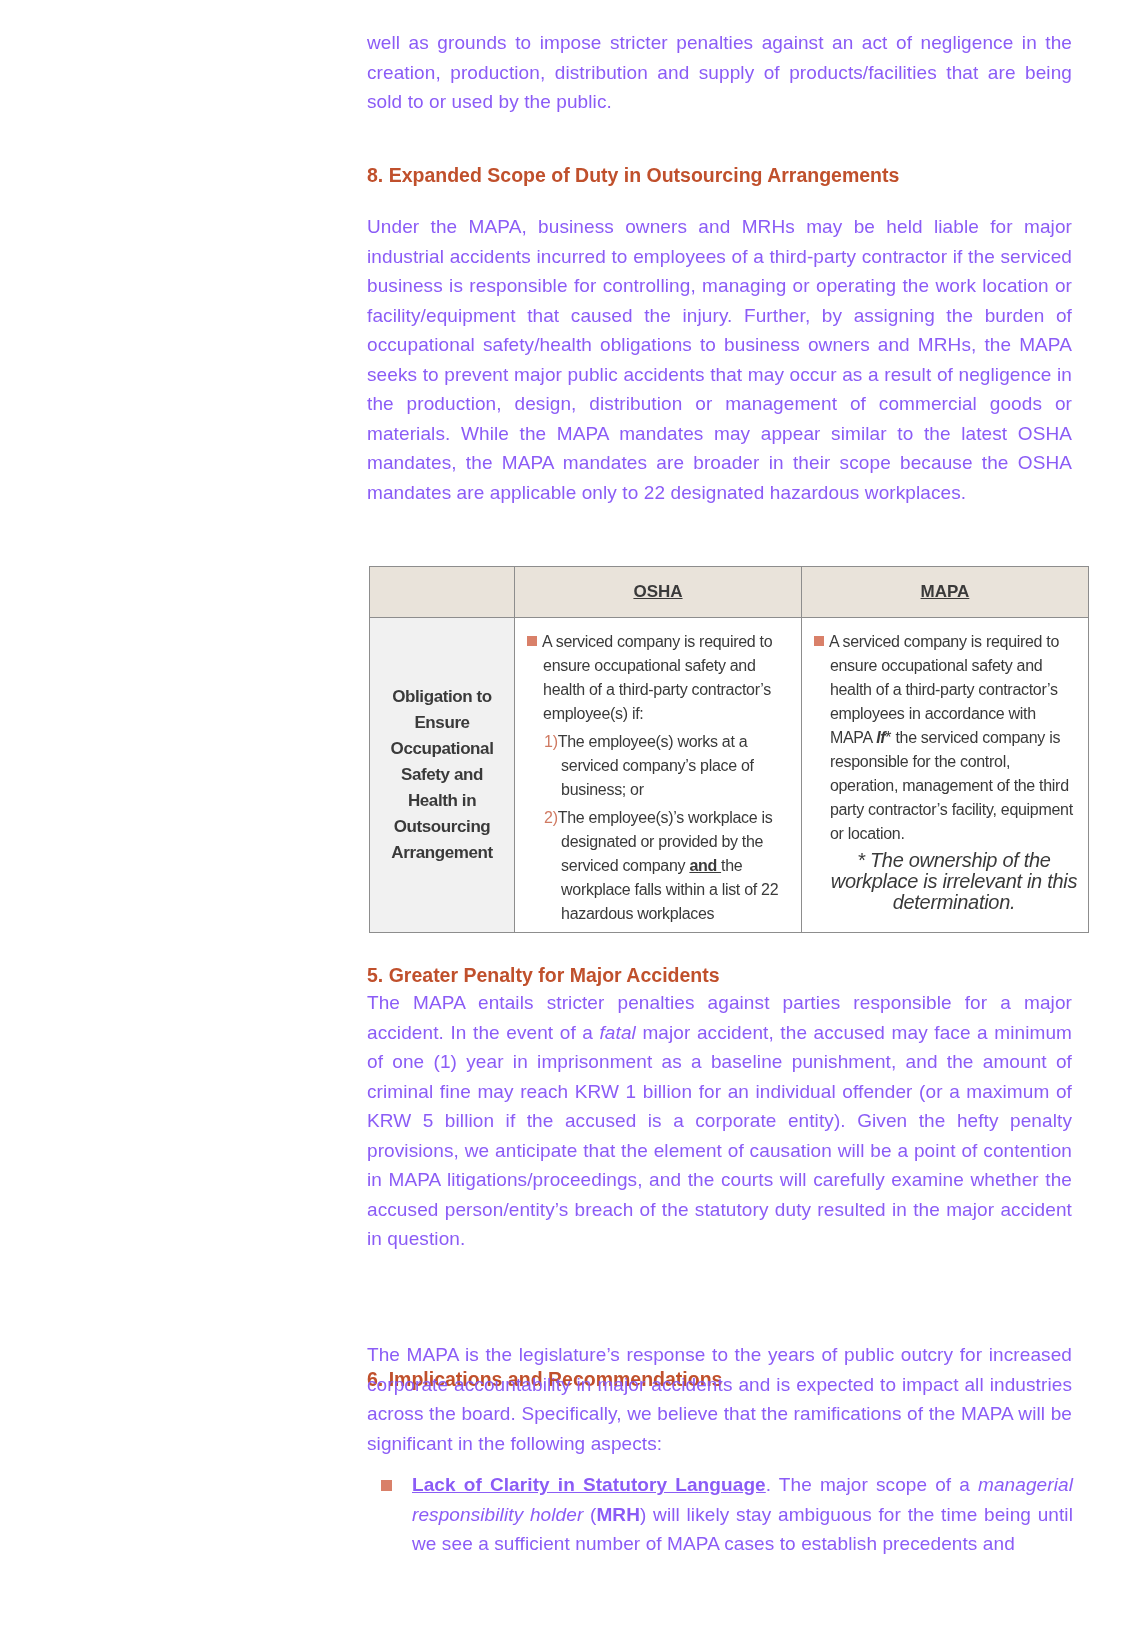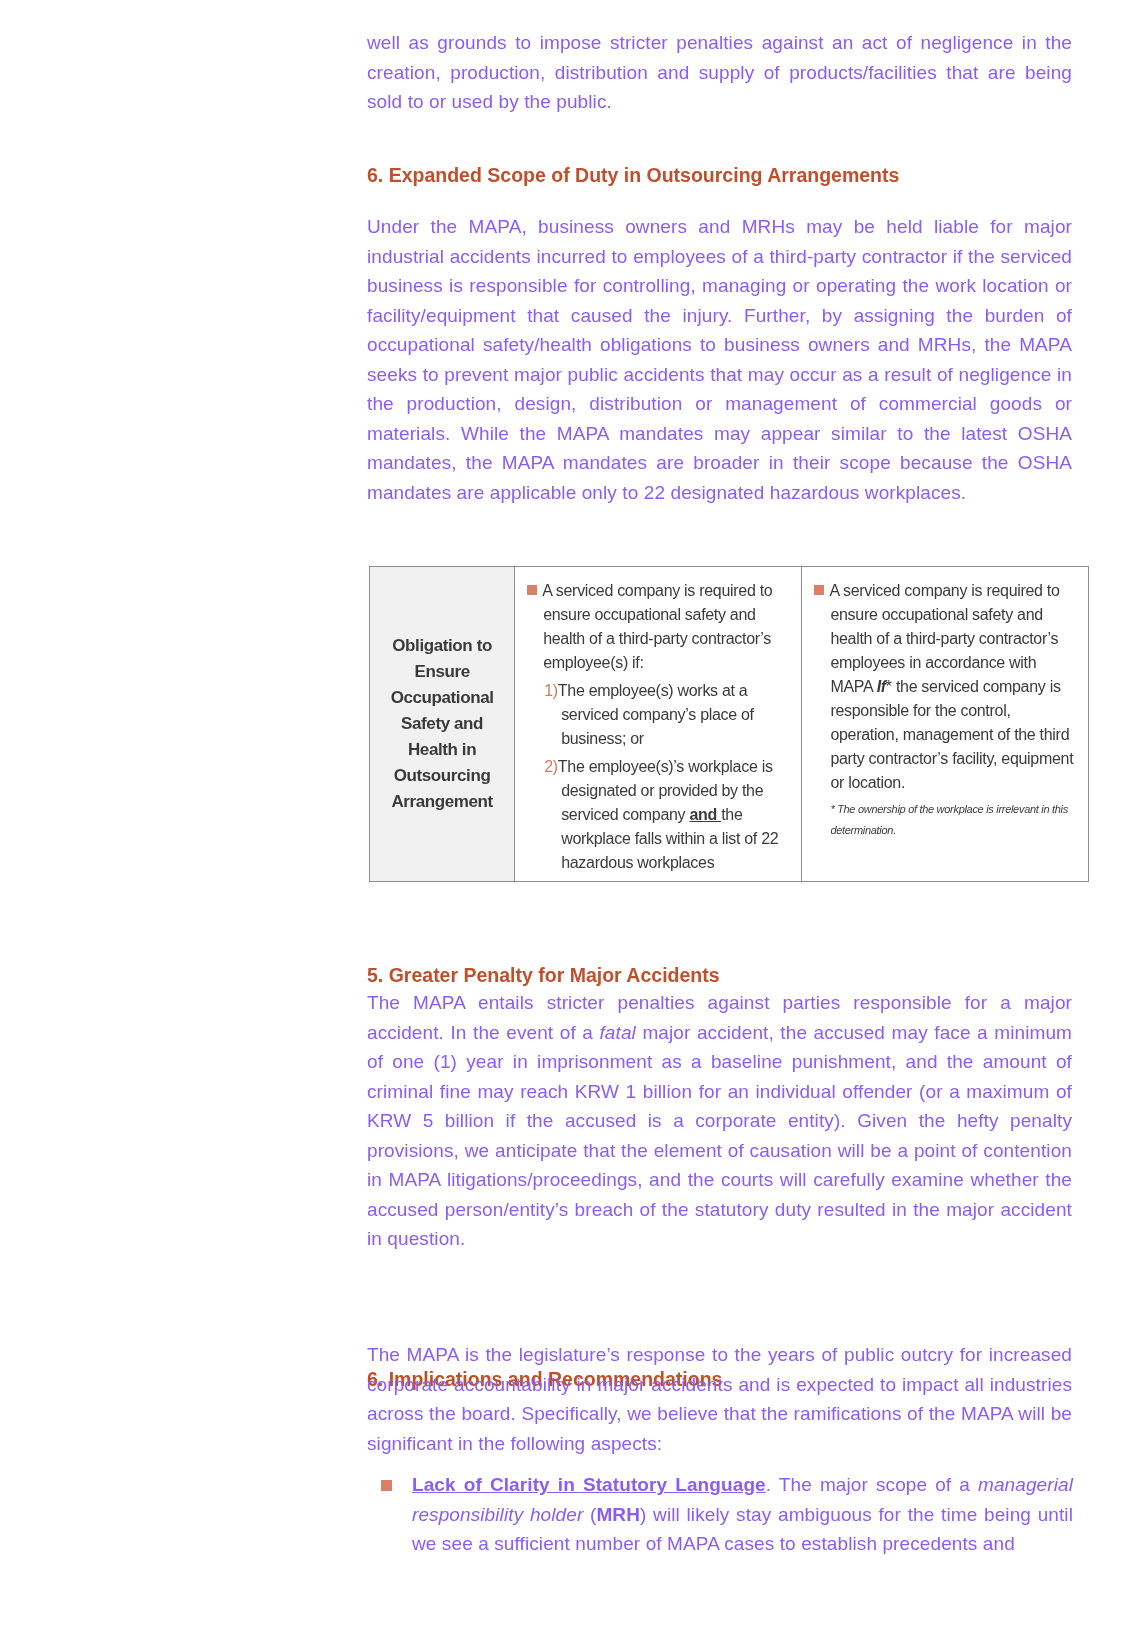--- a/index.html
+++ b/index.html
@@ -9,37 +9,42 @@
   .heading { font-size:19.5px; font-weight:bold; color:#c0502c; margin:0; }
   em { font-style:italic; }
   table.cmp { position:absolute; left:369px; top:566px; width:720px; border-collapse:collapse; font-size:16px; line-height:24px; color:#3a3a3a; }
   table.cmp td, table.cmp th { border:1.5px solid #8d8d8d; vertical-align:top; }
   table.cmp th { background:#e9e3da; height:48px; font-weight:bold; font-size:17px; text-decoration:underline; vertical-align:middle; text-align:center; color:#3a3a3a; }
   .rowlabel { background:#f1f1f1; width:133px; text-align:center; vertical-align:middle !important; font-weight:bold; font-size:17px; line-height:26px; padding:0 6px; letter-spacing:-0.4px; }
   .cell { padding:12px 10px 6px 12px; width:268px; letter-spacing:-0.3px; }
   .bullet-sq { display:inline-block; width:10px; height:10px; background:#d98069; margin-right:5px; vertical-align:1px; }
   .num { color:#d07a62; }
   .sub { padding-left:34px; text-indent:-17px; margin-top:4px; }
-  .note { font-style:italic; font-size:11px; line-height:21px; padding-left:16px; margin-top:4px; }
+  .note { font-style:italic; font-size:20px; line-height:21px; padding-left:16px; margin-top:4px;text-align:center; }
   .list-item { position:absolute; left:381px; width:692px; }
   .list-item .sq { position:absolute; left:0; top:10px; width:11px; height:11px; background:#d98069; }
   .list-item .para { margin-left:31px; }
   .ul-bold { font-weight:bold; text-decoration:underline; }
 </style>
 </head>
 <body>
 
 <p class="para col" style="top:28px;">well as grounds to impose stricter penalties against an act of negligence in the creation, production, distribution and supply of products/facilities that are being sold to or used by the public.</p>
 
-<h2 class="heading col" style="top:164px;">6. Expanded Scope of Duty in Outsourcing Arrangements</h2>
+<h2 class="heading col" style="top:164px;">8. Expanded Scope of Duty in Outsourcing Arrangements</h2>
 
 <p class="para col" style="top:212px;">Under the MAPA, business owners and MRHs may be held liable for major industrial accidents incurred to employees of a third-party contractor if the serviced business is responsible for controlling, managing or operating the work location or facility/equipment that caused the injury. Further, by assigning the burden of occupational safety/health obligations to business owners and MRHs, the MAPA seeks to prevent major public accidents that may occur as a result of negligence in the production, design, distribution or management of commercial goods or materials. While the MAPA mandates may appear similar to the latest OSHA mandates, the MAPA mandates are broader in their scope because the OSHA mandates are applicable only to 22 designated hazardous workplaces.</p>
 
 <table class="cmp">
   <tbody>
+      <tr>
+    <th style="text-decoration:none;"></th>
+    <th>OSHA</th>
+    <th>MAPA</th>
+  </tr>
   <tr>
     <td class="rowlabel">Obligation to Ensure Occupational Safety and Health in Outsourcing Arrangement</td>
     <td class="cell">
       <div style="padding-left:16px;text-indent:-16px;">
         <span class="bullet-sq"></span><span>A serviced company is required to ensure occupational safety and health of a third-party contractor’s employee(s) if:</span>
       </div>
       <div class="sub">
         <span class="num">1)</span><span>The employee(s) works at a serviced company’s place of business; or</span>
       </div>
       <div class="sub">

